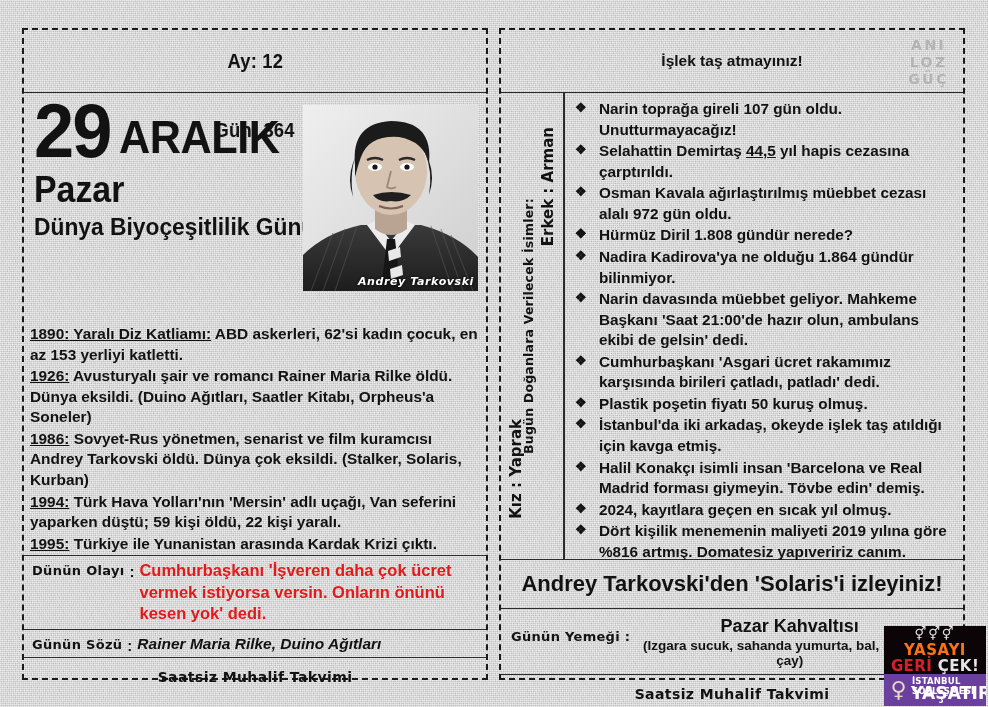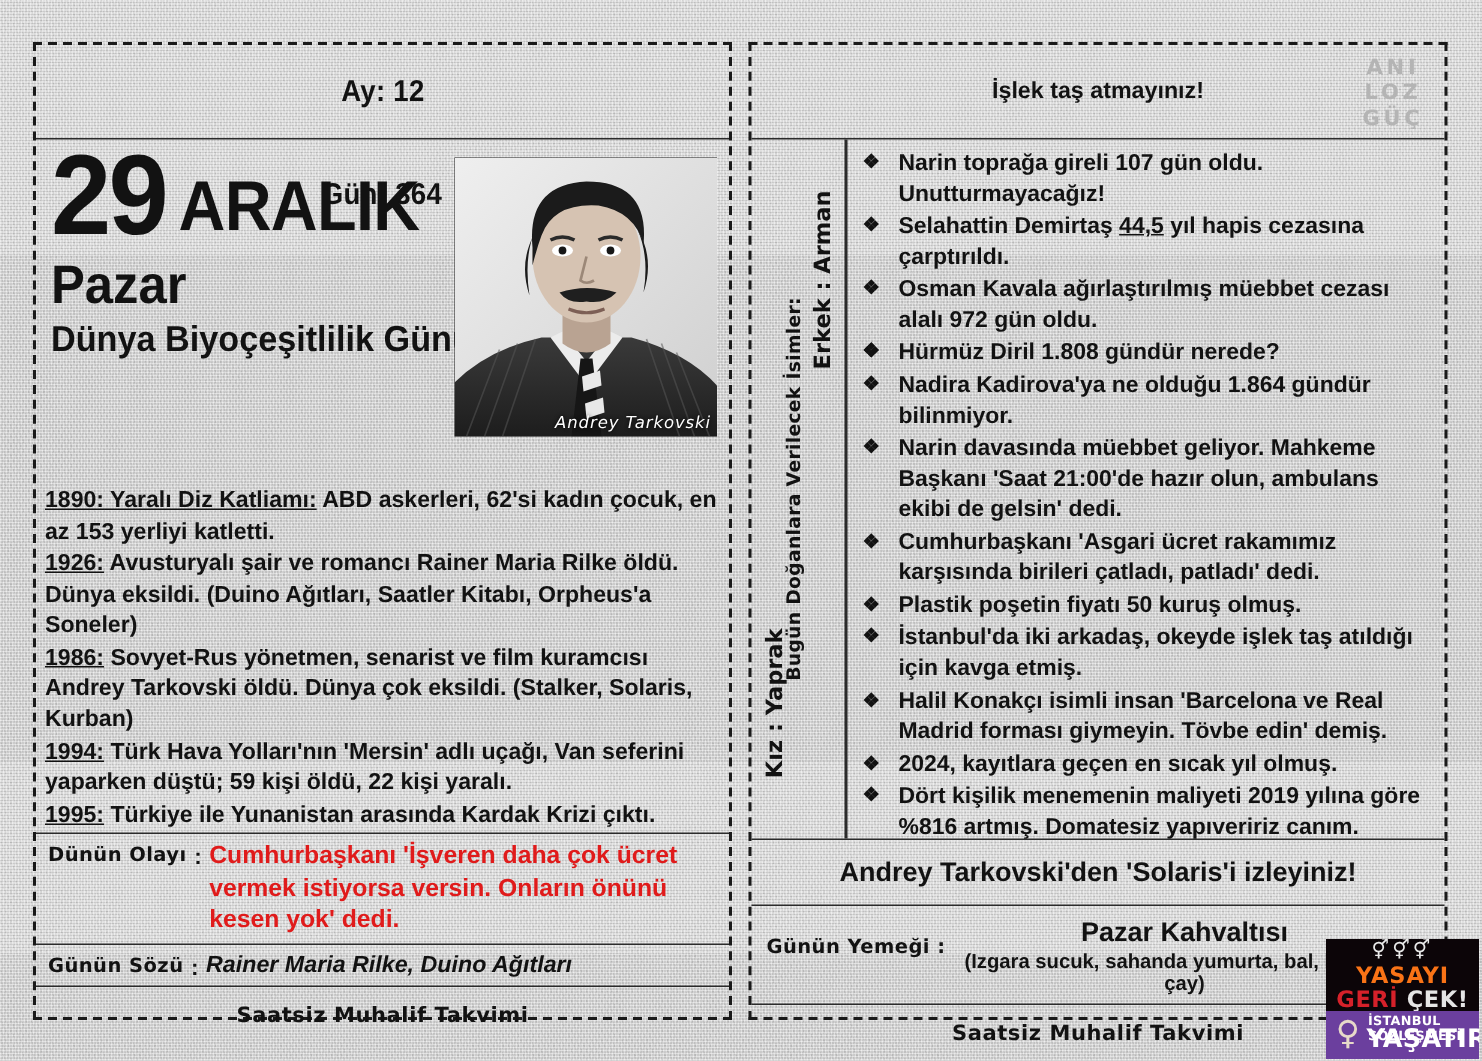--- a/index.html
+++ b/index.html
@@ -56,21 +56,21 @@
     font-size:36px;font-weight:900;line-height:1;margin-top:9px;
     transform:scaleX(.94);transform-origin:left;
   }
   #special-day{
     font-size:24px;font-weight:900;line-height:1;margin-top:7px;
     transform:scaleX(.95);transform-origin:left;
   }
   
   #portrait-wrap{
     position:absolute;right:8px;top:12px;width:175px;height:186px;
-    background:#000000;overflow:hidden;
+    background:#4c1d95;overflow:hidden;font-weight:bold;
   }
   #portrait-caption{
     position:absolute;right:4px;bottom:3px;
     font-family:"DejaVu Sans", sans-serif;
     font-style:italic;font-size:11px;color:#fff;
     letter-spacing:.6px;text-shadow:0 0 3px #000;
   }
   
   #events{
     padding:3px 8px 0 6px;font-size:15.4px;line-height:1.335;
@@ -135,21 +135,21 @@
   }
   #bullets li{
     list-style:none;position:relative;padding-left:26px;margin-bottom:1px;
   }
   #bullets ul{margin:0;padding:0;}
   .bullet-icon{
     position:absolute;left:2px;top:0px;font-size:13px;line-height:1.4;
   }
   #bullets .u{text-decoration:underline;}
   #film-tip{
-    text-align:center;font-size:18px;font-weight:600;padding:11px 0 11px 0;
+    text-align:center;font-size:22px;font-weight:600;padding:11px 0 11px 0;
   }
   #meal-row{display:flex;align-items:flex-start;min-height:62px;}
   #meal-label{
     flex:0 0 auto;padding:20px 0 0 10px;font-size:13px;font-weight:700;
     font-family:"DejaVu Sans", sans-serif;letter-spacing:.3px;white-space:nowrap;
   }
   #meal-body{flex:1 1 auto;text-align:center;padding:7px 14px 6px 0;}
   #meal-main{font-size:18px;font-weight:600;}
   #meal-sub{font-size:13.5px;font-weight:600;margin-top:1px;}
 

